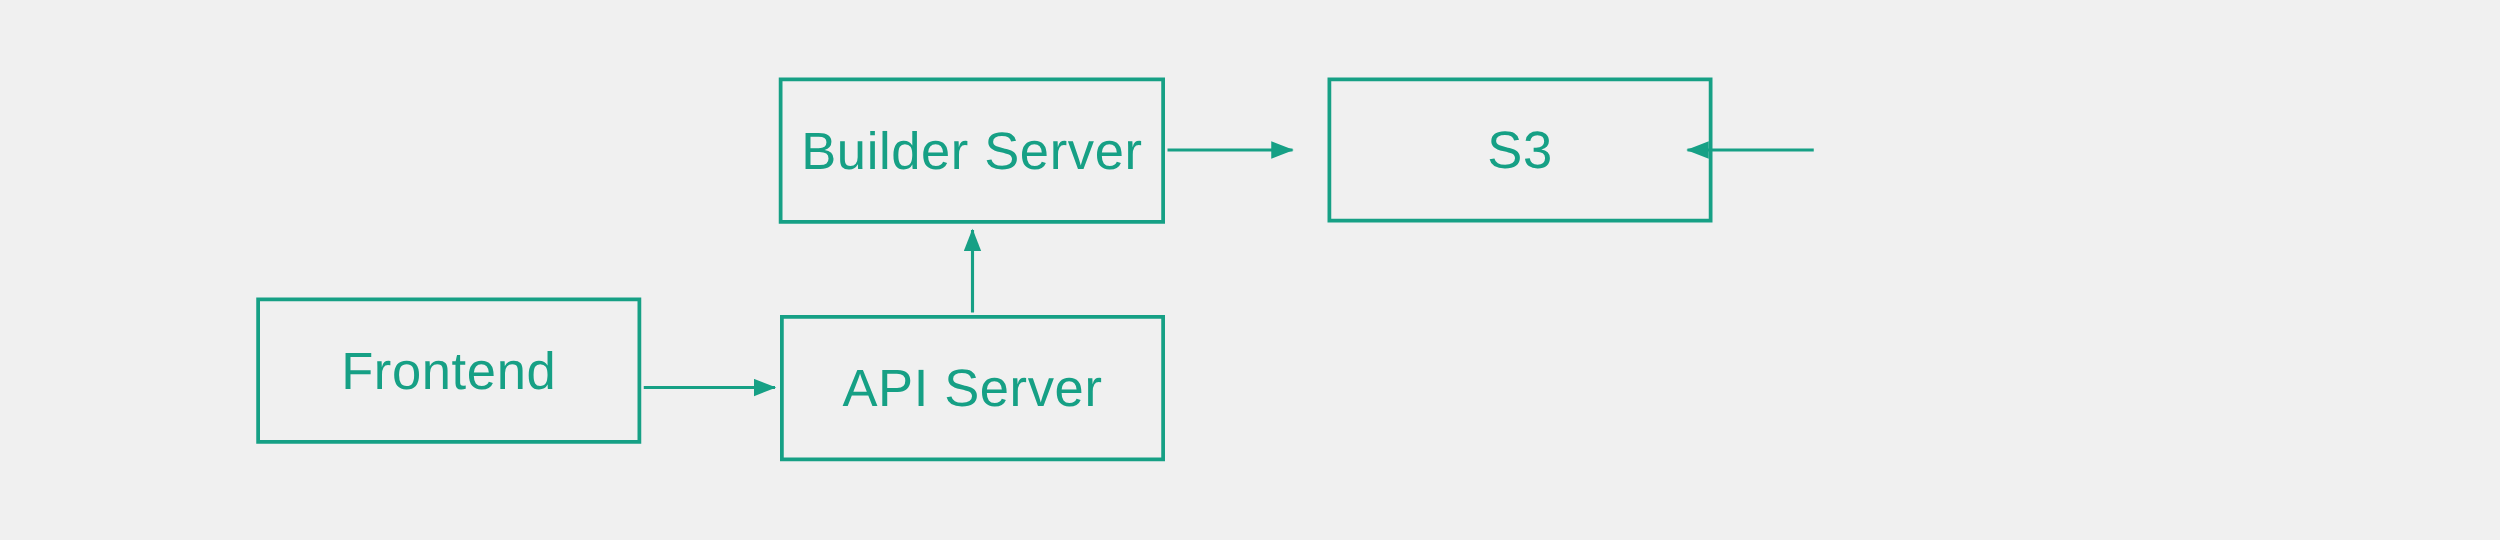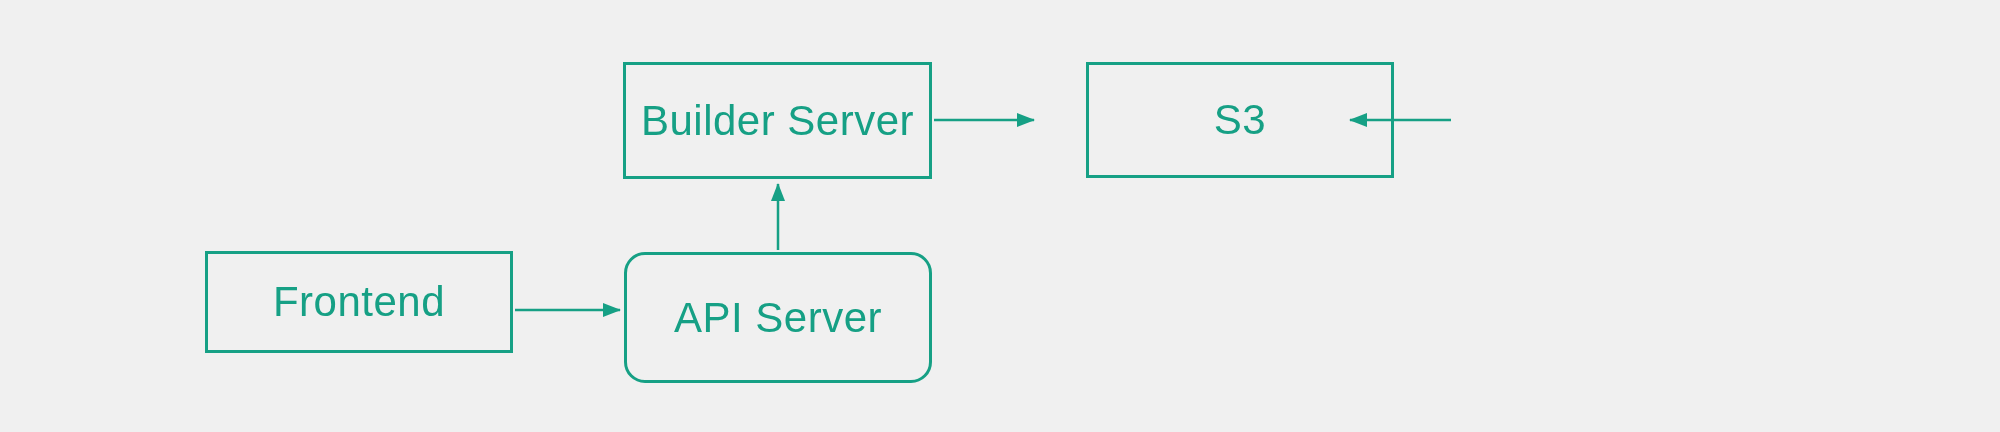--- a/index.html
+++ b/index.html
@@ -29,24 +29,24 @@
     background: transparent;
     display: flex;
     align-items: center;
     justify-content: center;
     font-size: 42px;
     line-height: 1;
     letter-spacing: 0.5px;
     white-space: nowrap;
   }
   .node-builder-server { left: 623px; top: 62px;  width: 309px; height: 117px; }
-  .node-s3             { left: 1086px; top: 62px; width: 308px; height: 116px; }
+  .node-s3             { left: 1062px; top: 62px; width: 308px; height: 116px; }
   .node-cloudfront     { left: 1453px; top: 62px; width: 307px; height: 117px; }
-  .node-frontend       { left: 205px;  top: 251px; width: 308px; height: 102px; }
-  .node-api-server     { left: 624px;  top: 252px; width: 308px; height: 131px; border-radius: 21px; }
+  .node-frontend       { left: 205px;  top: 238px; width: 308px; height: 117px; }
+  .node-api-server     { left: 624px;  top: 252px; width: 308px; height: 117px; }
   .edges-layer {
     position: absolute;
     left: 0;
     top: 0;
     width: 2000px;
     height: 432px;
     pointer-events: none;
   }
   .edge-line {
     stroke: var(--accent);

